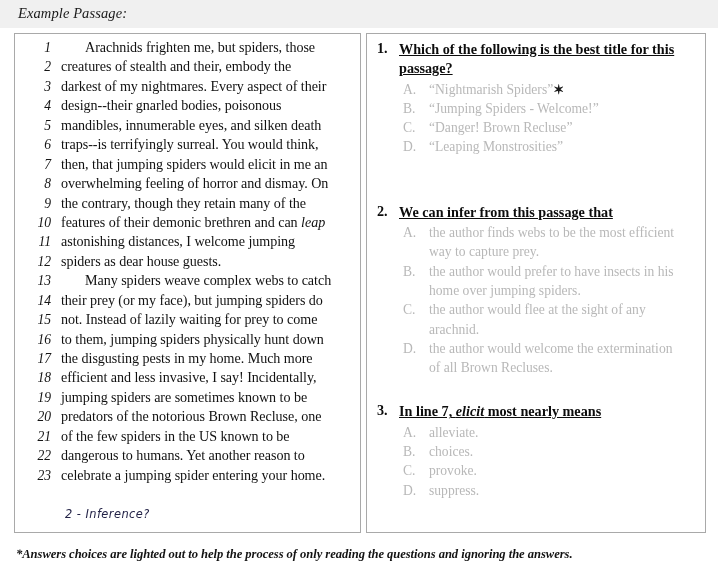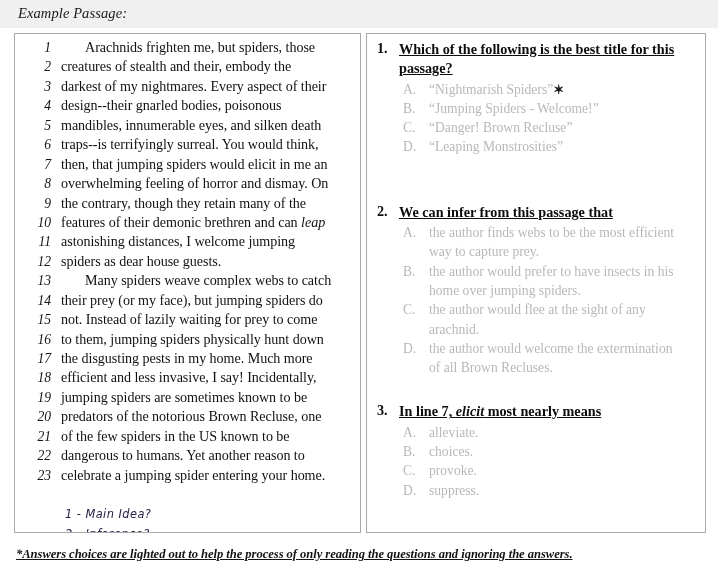--- a/index.html
+++ b/index.html
@@ -168,21 +168,20 @@
   .footnote {
     position: absolute;
     left: 16px;
     top: 547px;
     font-size: 12.6px;
     font-weight: bold;
     font-style: italic;
     color: #131313;
     white-space: nowrap;
     letter-spacing: -0.05px;
-    text-decoration: underline;
   }
 </style>
 </head>
 <body>
 
 <div class="header-band"></div>
 <div class="header-title">Example Passage:</div>
 
 <div class="panels">
 
@@ -276,21 +275,20 @@
           <div class="pline">
             <span class="pline-num">22</span>
             <span class="pline-text">dangerous to humans.  Yet another reason to</span>
           </div>
           <div class="pline">
             <span class="pline-num">23</span>
             <span class="pline-text">celebrate a jumping spider entering your home.</span>
           </div>
         </div>
       <div class="notes" id="notes-list">
-          <div class="note">1 - Main Idea?</div>
           <div class="note">2 - Inference?</div>
         </div>
     </div>
   </div>
 
   <div class="panel panel-questions">
     <div class="questions-body" id="questions-body">
         <div class="qblock">
           <div class="q-row">
             <div class="q-num">1.</div>

